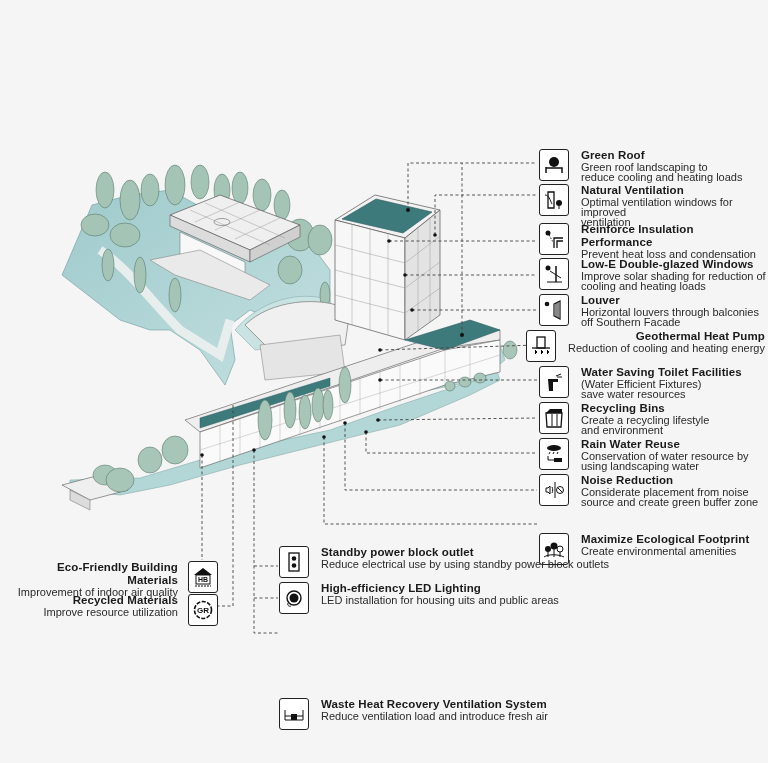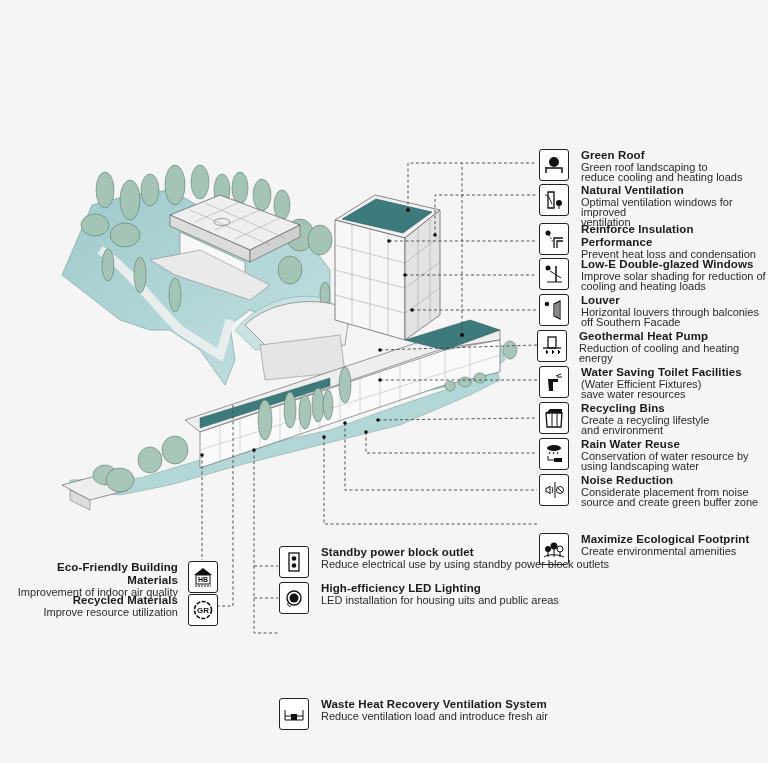--- a/index.html
+++ b/index.html
@@ -264,21 +264,21 @@
           </g>
         </svg>
     </div>
     <div class="txt">
         <div class="title">Louver</div>
       <div class="desc">Horizontal louvers through balconies</div>
       <div class="desc">off Southern Facade</div>
       </div>
   </div>
 
-  <div class="legend-item" style="left:537px;top:330px;">
+  <div class="legend-item" style="left:526px;top:330px;text-align:right;">
     <div class="icon-box">
       <svg viewBox="0 0 24 24">
           <rect x="8" y="3" width="8" height="11" fill="none" stroke="#111" stroke-width="1.3"></rect>
           <line x1="3" y1="14" x2="21" y2="14" stroke="#111" stroke-width="1.3"></line>
           <g stroke="#111">
             <path d="M6,16 L8,18 L6,20"></path>
             <path d="M12,16 L14,18 L12,20"></path>
             <path d="M18,16 L20,18 L18,20"></path>
           </g>
         </svg>

